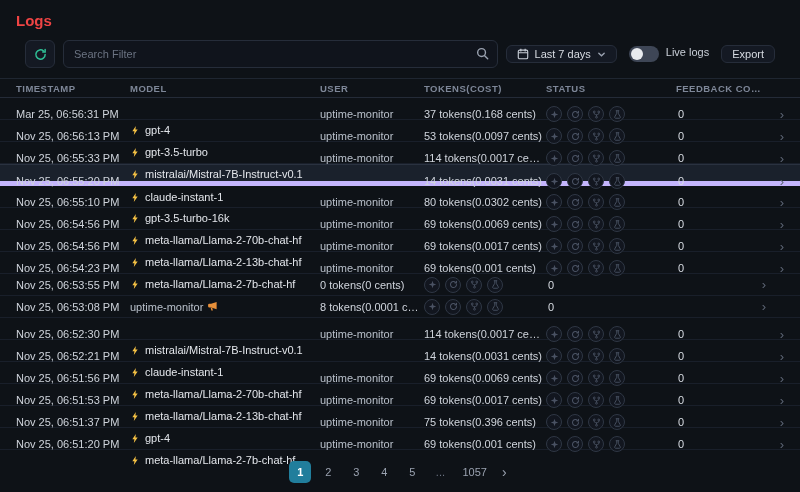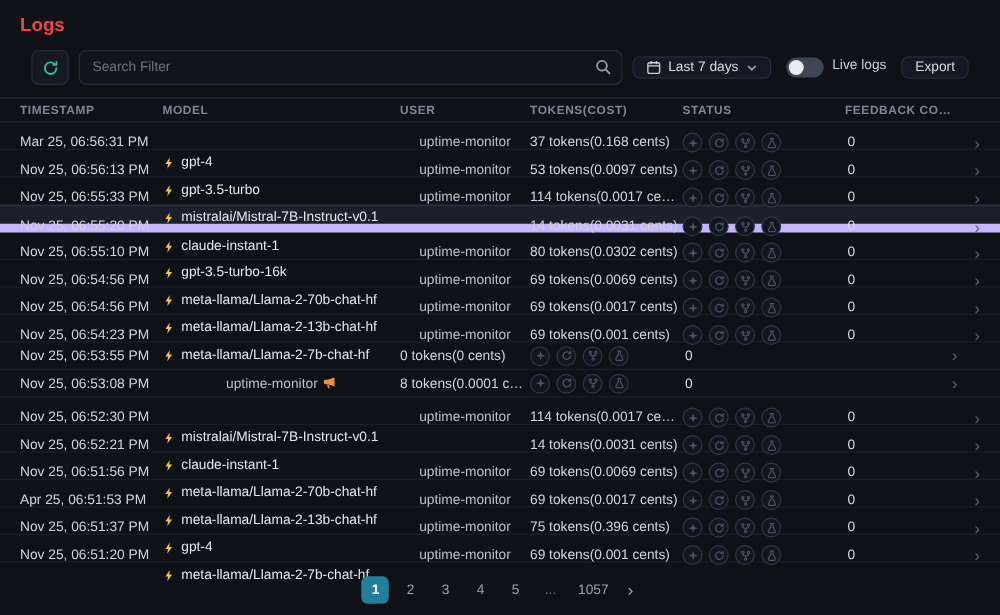--- a/index.html
+++ b/index.html
@@ -39,26 +39,26 @@
   .toggle .knob { position: absolute; left: 2px; top: 2px; width: 12px; height: 12px; background: #e8ebef; border-radius: 50%; }
   .live-label { color: #c9cfd8; }
 
   
   .grid-cols { display: grid; grid-template-columns: 114px 190px 104px 122px 130px 1fr 18px; align-items: center; padding: 0 16px; }
   .thead {
     height: 20px; border-top: 1px solid #1f2631; border-bottom: 1px solid #242b38;
     color: #7e8798; font-size: 9.5px; font-weight: 700; letter-spacing: .05em; text-transform: uppercase;
   }
   .row { height: 22px; border-bottom: 1px solid #191f2a; cursor: pointer; }
-  .row.highlighted { background: #1a212c; border-top: 1px solid #2a3240; border-bottom: 7px solid #c4b5fd; }
+  .row.highlighted { background: #1a212c; border-top: 1px solid #2a3240; border-bottom: 5px solid #c4b5fd; }
   .cell { white-space: nowrap; overflow: hidden; text-overflow: ellipsis; }
   .ts-cell { color: #cfd4dc; }
   .model-cell { display: flex; align-items: center; gap: 5px; color: #e3e6eb; margin-top: 32px; }
   .bolt { flex: 0 0 auto; display: inline-flex; }
-  .user-cell { color: #b9c0cb; display: flex; align-items: center; gap: 4px; justify-content: center; }
+  .user-cell { color: #b9c0cb; display: flex; align-items: center; gap: 4px; }
   .tokens-cell { color: #d0d5dd; }
   .status-cell { display: flex; align-items: center; gap: 5px; }
   .status-pill {
     width: 16px; height: 16px; border-radius: 50%; border: 1px solid #2f3745;
     display: flex; align-items: center; justify-content: center; color: #4a5263; cursor: pointer; background: #12161f;
   }
   .feedback-cell { color: #d7dbe2; padding-left: 2px; }
   .chev { color: #5d6575; font-size: 13px; text-align: right; }
 
   
@@ -702,21 +702,21 @@
         <svg width="9" height="9" viewBox="0 0 12 12" fill="none" stroke="currentColor" stroke-width="1.2" stroke-linecap="round">
             <path d="M4.2 1h3.6M5 1v3.4L2.3 9.2c-.4.8.2 1.8 1.1 1.8h5.2c.9 0 1.5-1 1.1-1.8L7 4.4V1"></path>
           </svg>
       </span>
     </div>
     <div class="cell feedback-cell">0</div>
     <div class="chev">›</div>
   </div>
 
   <div class="grid-cols row">
-    <div class="cell ts-cell">Apr 25, 06:51:53 PM</div>
+    <div class="cell ts-cell">Nov 25, 06:51:53 PM</div>
     <div class="cell model-cell">
       <span class="bolt">
         <svg width="10" height="11" viewBox="0 0 12 12">
             <path d="M7 0.5L2.8 6.8h2.5L4.6 11.5l4.6-6.6H6.5L7 0.5z" fill="#f6c244"></path>
           </svg>
       </span>
       <span>meta-llama/Llama-2-13b-chat-hf</span>
     </div>
     <div class="cell user-cell">
       <span>uptime-monitor</span>

